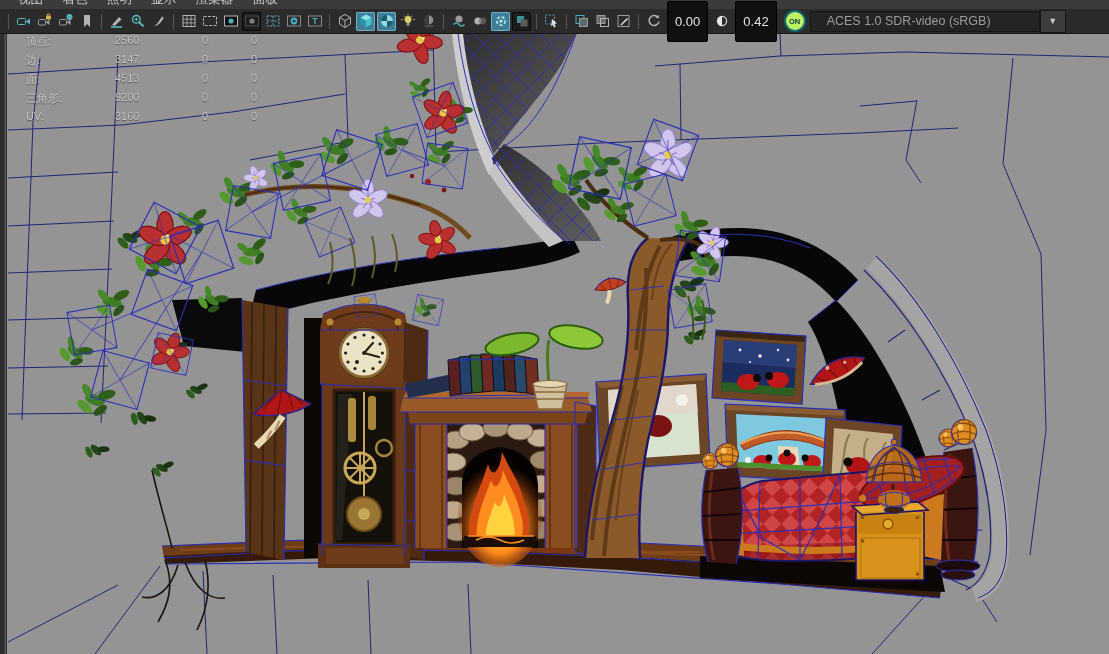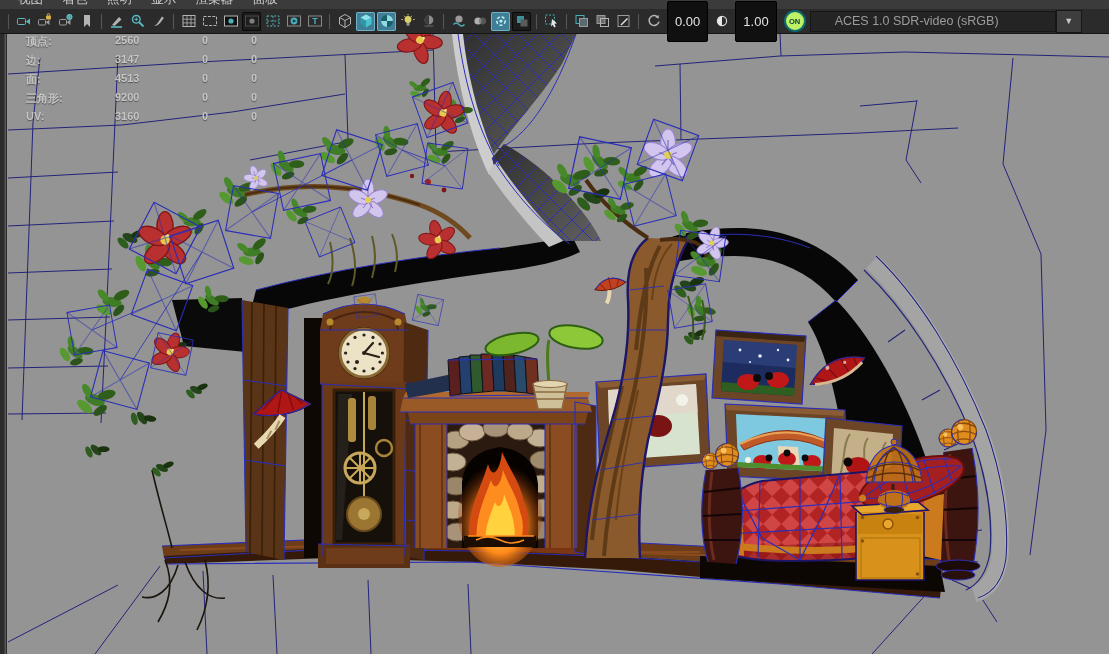--- a/index.html
+++ b/index.html
@@ -16,25 +16,25 @@
   .tb-ico{width:19px;height:19px;margin:0 1px;display:flex;align-items:center;justify-content:center;
           border-radius:2px;flex:none;}
   .tb-ico.active{background:#3f7e96;box-shadow:inset 0 0 0 1px #6db2c6;}
   .tb-ico.pressed{background:#1c1c1c;box-shadow:inset 0 0 0 1px #0a0a0a;}
   .tb-field{background:#101010;color:#e2e2e2;font-size:13px;padding:12px 7px;border-radius:2px;
             border:1px solid #000;margin:0 3px;flex:none;}
   .on-badge{width:18px;height:18px;border-radius:50%;background:#bef264;color:#063a3c;font-size:7.5px;
             font-weight:bold;display:flex;align-items:center;justify-content:center;
             border:2px solid #0d6a70;margin:0 4px;flex:none;}
   .dd{background:#242424;color:#9c9c9c;width:196px;height:19px;font-size:12.5px;line-height:19px;
-      padding:0 24px;border:1px solid #161616;flex:none;}
+      padding:0 16px;border:1px solid #161616;flex:none;}
   .dd-arrow{width:24px;height:21px;background:#3d3d3d;color:#c8c8c8;font-size:9px;display:flex;
             align-items:center;justify-content:center;border:1px solid #161616;flex:none;}
   
-  .viewport{position:absolute;top:34px;left:0;width:1109px;height:596px;font-weight:bold;}
+  .viewport{position:absolute;top:34px;left:0;width:1109px;height:596px;}
   .vp-svg{position:absolute;top:0;left:0;}
   
   .hud{position:absolute;top:0;left:0;width:300px;z-index:10;pointer-events:none;}
   .hud-row{position:absolute;height:16px;font-size:11px;color:#c6c6c6;
            text-shadow:0 1px 1px rgba(0,0,0,.45);white-space:nowrap;}
   .hud-row .lbl{position:absolute;left:26px;}
   .hud-row .v1{position:absolute;left:115px;}
   .hud-row .v2{position:absolute;left:202px;}
   .hud-row .v3{position:absolute;left:251px;}
 </style>
@@ -237,21 +237,21 @@
           <path d="M12.8,2 L12.5,5.4 L9.4,4.2 Z" fill="#b4b4b4"></path>
         </svg>
       </div>
     <div class="tb-field">0.00</div>
     <div class="tb-ico">
         <svg width="16" height="16">
           <circle cx="8" cy="8" r="4.6" fill="none" stroke="#d8d8d8" stroke-width="1.2"></circle>
           <path d="M8,3.4 A4.6,4.6 0 0 0 8,12.6 Z" fill="#e8e8e8"></path>
         </svg>
       </div>
-    <div class="tb-field">1.00</div>
+    <div class="tb-field">0.42</div>
     <div class="on-badge">ON</div>
     <div class="dd">ACES 1.0 SDR-video (sRGB)</div>
     <div class="dd-arrow">▼</div>
   </div>
 
   <div class="viewport">
     <svg class="vp-svg" width="1109" height="620" viewBox="0 34 1109 620">
       <defs>
         <linearGradient id="gRib" x1="0" y1="0" x2="1" y2="1">
           <stop offset="0" stop-color="#2f2f2f"></stop>

